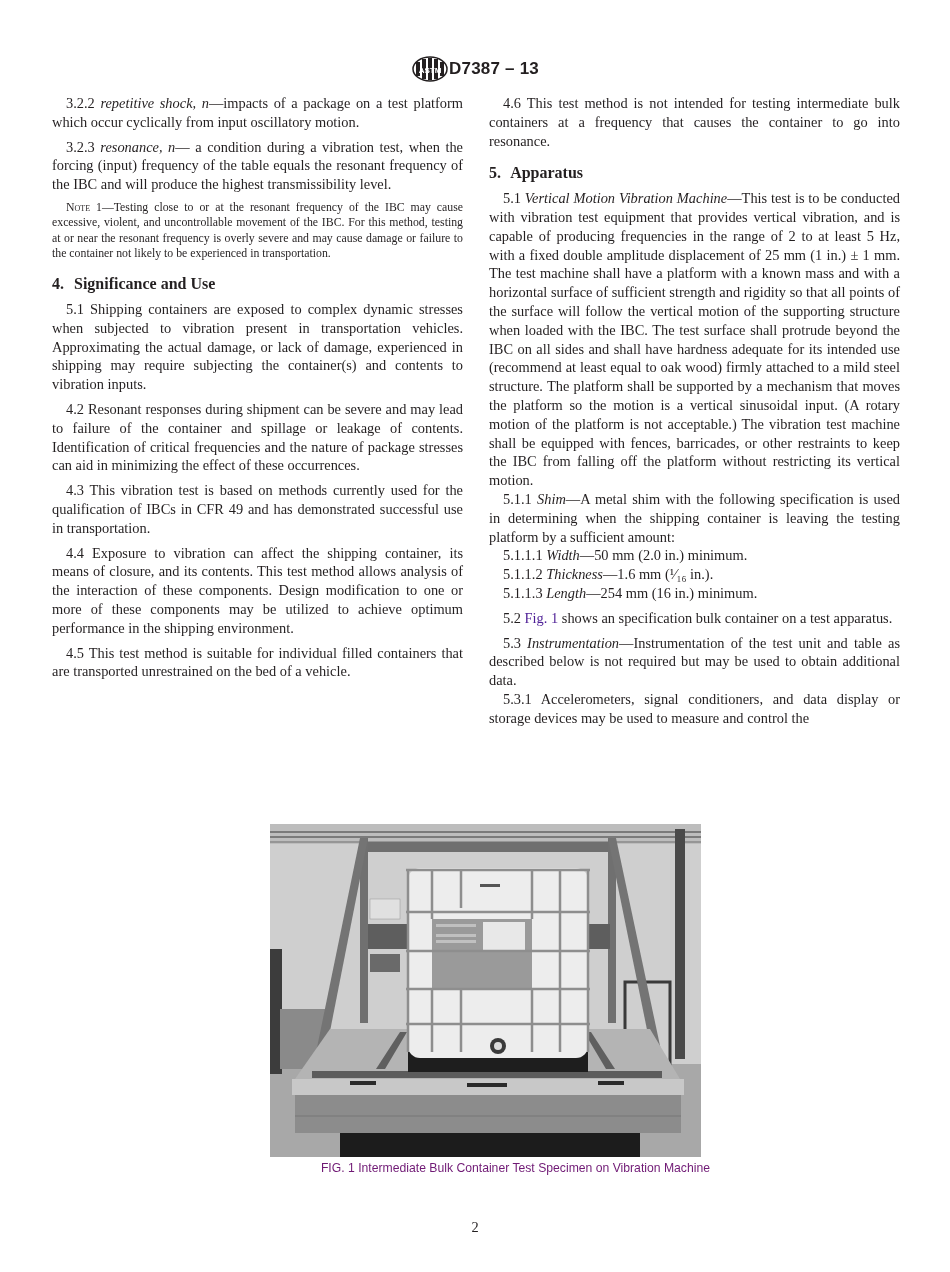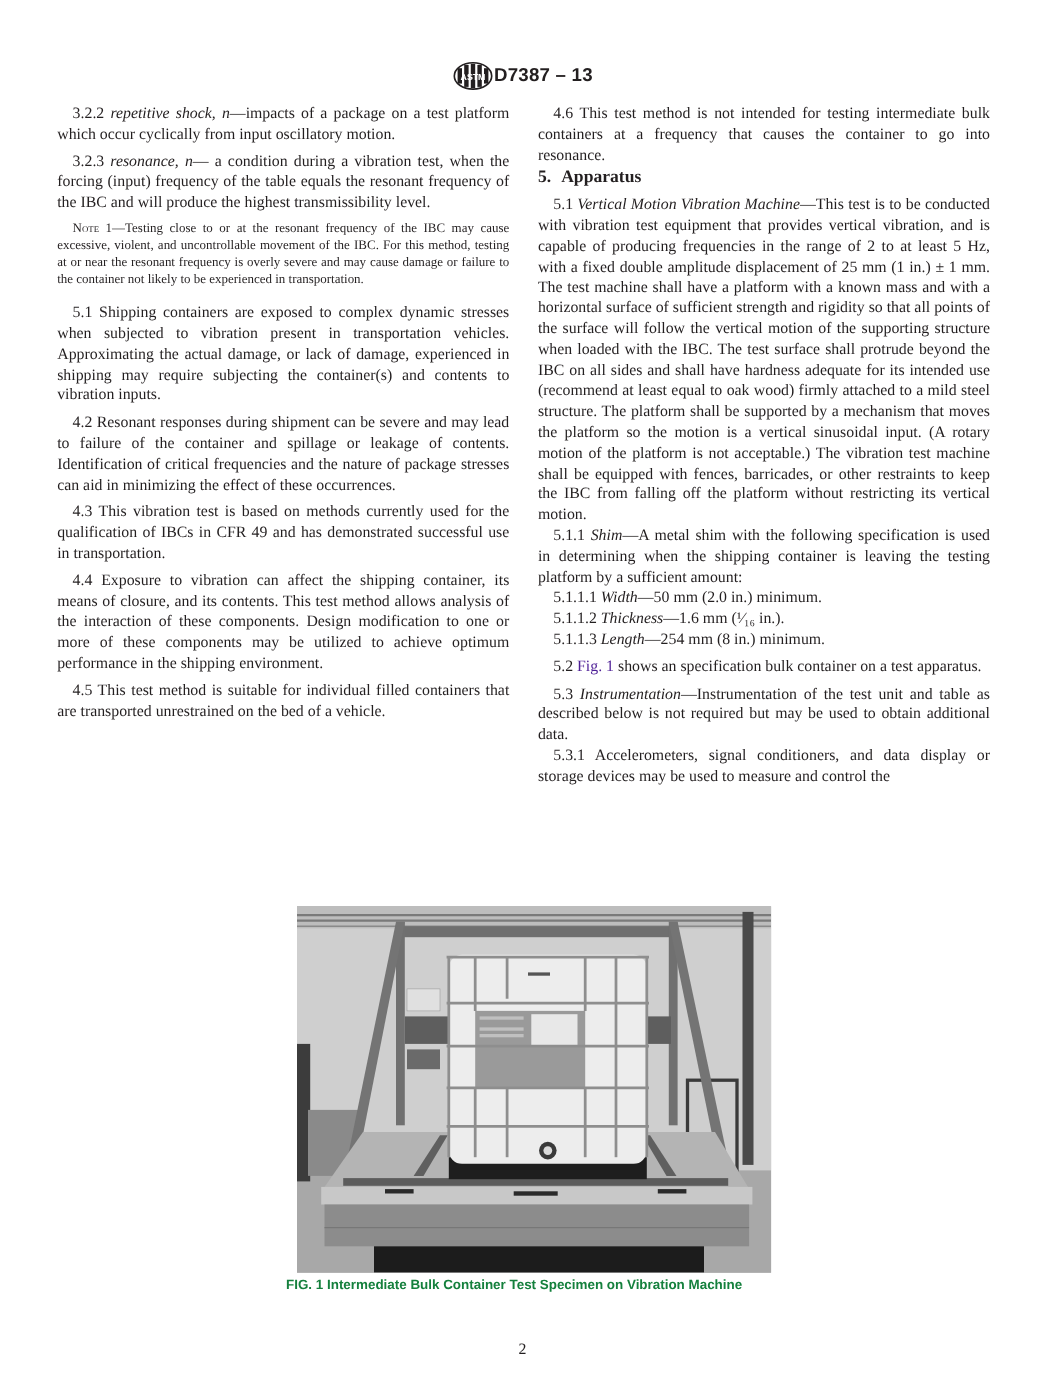--- a/index.html
+++ b/index.html
@@ -83,26 +83,26 @@
       height: 333px;
       overflow: hidden;
       background: #8e8e8e;
     }
     .figure svg { display: block; }
     .caption {
       position: absolute;
       top: 1160px;
       left: 260px;
       width: 450px;
-      text-align: left;
+      text-align: right;
       font-family: "Liberation Sans", "DejaVu Sans", sans-serif;
-      font-weight: bold;
+      font-weight: normal;
       font-size: 12.2px;
       line-height: 16px;
-      color: #15803d;
+      color: #701a75;
     }
     .page-number {
       position: absolute;
       top: 1219px;
       left: 0;
       width: 950px;
       text-align: center;
       font-size: 14.4px;
     }
   </style>
@@ -129,20 +129,24 @@
     <span>3.2.2</span>
     <em>repetitive shock, n</em><span>—impacts of a package on a test platform which occur cyclically from input oscillatory motion.</span>
   </p>
   <p class="para">
     <span>3.2.3</span>
     <em>resonance, n</em><span>— a condition during a vibration test, when the forcing (input) frequency of the table equals the resonant frequency of the IBC and will produce the highest transmissibility level.</span>
   </p>
   <p class="note">
     <span class="smallcaps">Note 1</span><span>—Testing close to or at the resonant frequency of the IBC may cause excessive, violent, and uncontrollable movement of the IBC. For this method, testing at or near the resonant frequency is overly severe and may cause damage or failure to the container not likely to be experienced in transportation.</span>
   </p>
+  <div class="section-heading">
+    <span class="num">4.</span>
+    <span>Significance and Use</span>
+  </div>
   <p class="para">
     <span>5.1</span>
     <span>Shipping containers are exposed to complex dynamic stresses when subjected to vibration present in transportation vehicles. Approximating the actual damage, or lack of damage, experienced in shipping may require subjecting the contain­er(s) and contents to vibration inputs.</span>
   </p>
   <p class="para">
     <span>4.2</span>
     <span>Resonant responses during shipment can be severe and may lead to failure of the container and spillage or leakage of contents. Identification of critical frequencies and the nature of package stresses can aid in minimizing the effect of these occurrences.</span>
   </p>
   <p class="para">
     <span>4.3</span>
@@ -152,21 +156,21 @@
     <span>4.4</span>
     <span>Exposure to vibration can affect the shipping container, its means of closure, and its contents. This test method allows analysis of the interaction of these components. Design modi­fication to one or more of these components may be utilized to achieve optimum performance in the shipping environment.</span>
   </p>
   <p class="para">
     <span>4.5</span>
     <span>This test method is suitable for individual filled contain­ers that are transported unrestrained on the bed of a vehicle.</span>
   </p>
 </div>
 
 <div class="col col-right">
-  <p class="para" style="margin-bottom:2px;">
+  <p class="para" style="margin-bottom:14px;">
     <span>4.6</span>
     <span>This test method is not intended for testing intermediate bulk containers at a frequency that causes the container to go into resonance.</span>
   </p>
   <div class="section-heading">
     <span class="num">5.</span>
     <span>Apparatus</span>
   </div>
   <p class="para tight">
     <span>5.1</span>
     <em>Vertical Motion Vibration Machine</em><span>—This test is to be conducted with vibration test equipment that provides vertical vibration, and is capable of producing frequencies in the range of 2 to at least 5 Hz, with a fixed double amplitude displace­ment of 25 mm (1 in.) ± 1 mm. The test machine shall have a platform with a known mass and with a horizontal surface of sufficient strength and rigidity so that all points of the surface will follow the vertical motion of the supporting structure when loaded with the IBC. The test surface shall protrude beyond the IBC on all sides and shall have hardness adequate for its intended use (recommend at least equal to oak wood) firmly attached to a mild steel structure. The platform shall be supported by a mechanism that moves the platform so the motion is a vertical sinusoidal input. (A rotary motion of the platform is not acceptable.) The vibration test machine shall be equipped with fences, barricades, or other restraints to keep the IBC from falling off the platform without restricting its vertical motion.</span>
@@ -178,21 +182,21 @@
   <p class="para sub">
     <span>5.1.1.1</span>
     <em>Width</em><span>—50 mm (2.0 in.) minimum.</span>
   </p>
   <p class="para sub">
     <span>5.1.1.2</span>
     <em>Thickness</em><span>—1.6 mm (¹⁄₁₆ in.).</span>
   </p>
   <p class="para">
     <span>5.1.1.3</span>
-    <em>Length</em><span>—254 mm (8 in.) minimum.</span>
+    <em>Length</em><span>—254 mm (16 in.) minimum.</span>
   </p>
   <p class="para">
     <span>5.2</span>
     <a class="fig-link">Fig. 1</a><span> shows an specification bulk container on a test apparatus.</span>
   </p>
   <p class="para tight">
     <span>5.3</span>
     <em>Instrumentation</em><span>—Instrumentation of the test unit and table as described below is not required but may be used to obtain additional data.</span>
   </p>
   <p class="para tight">

